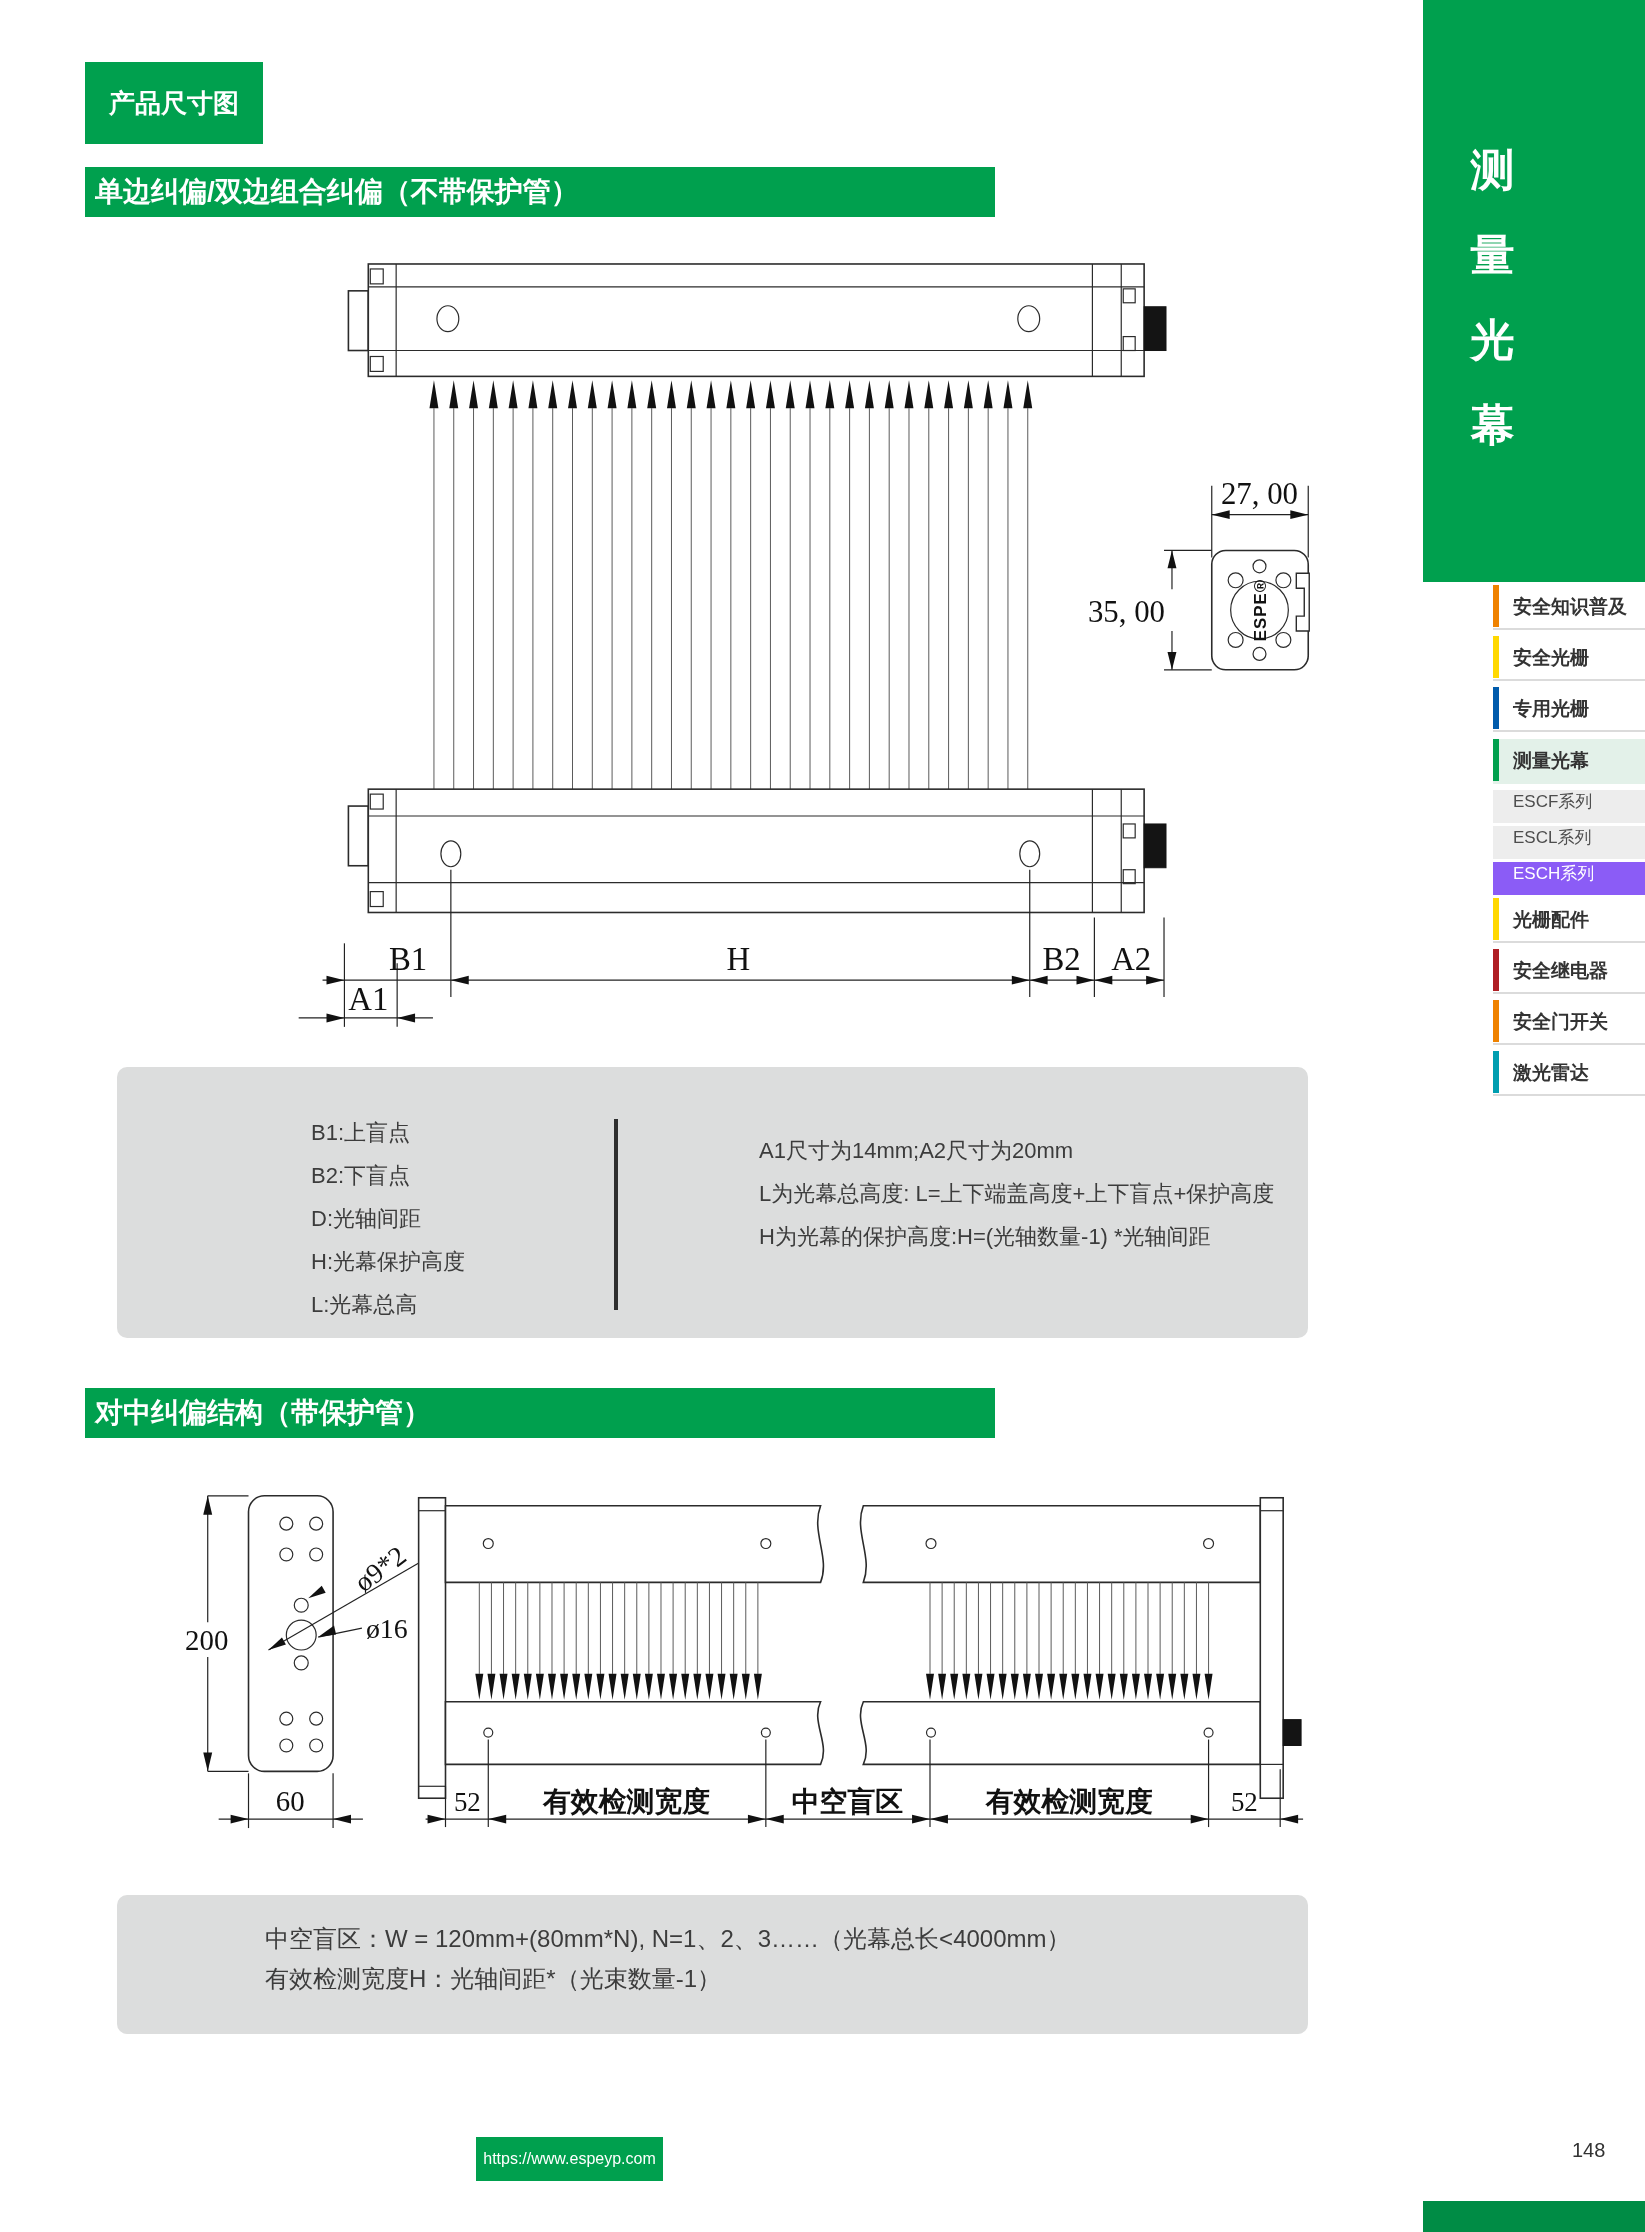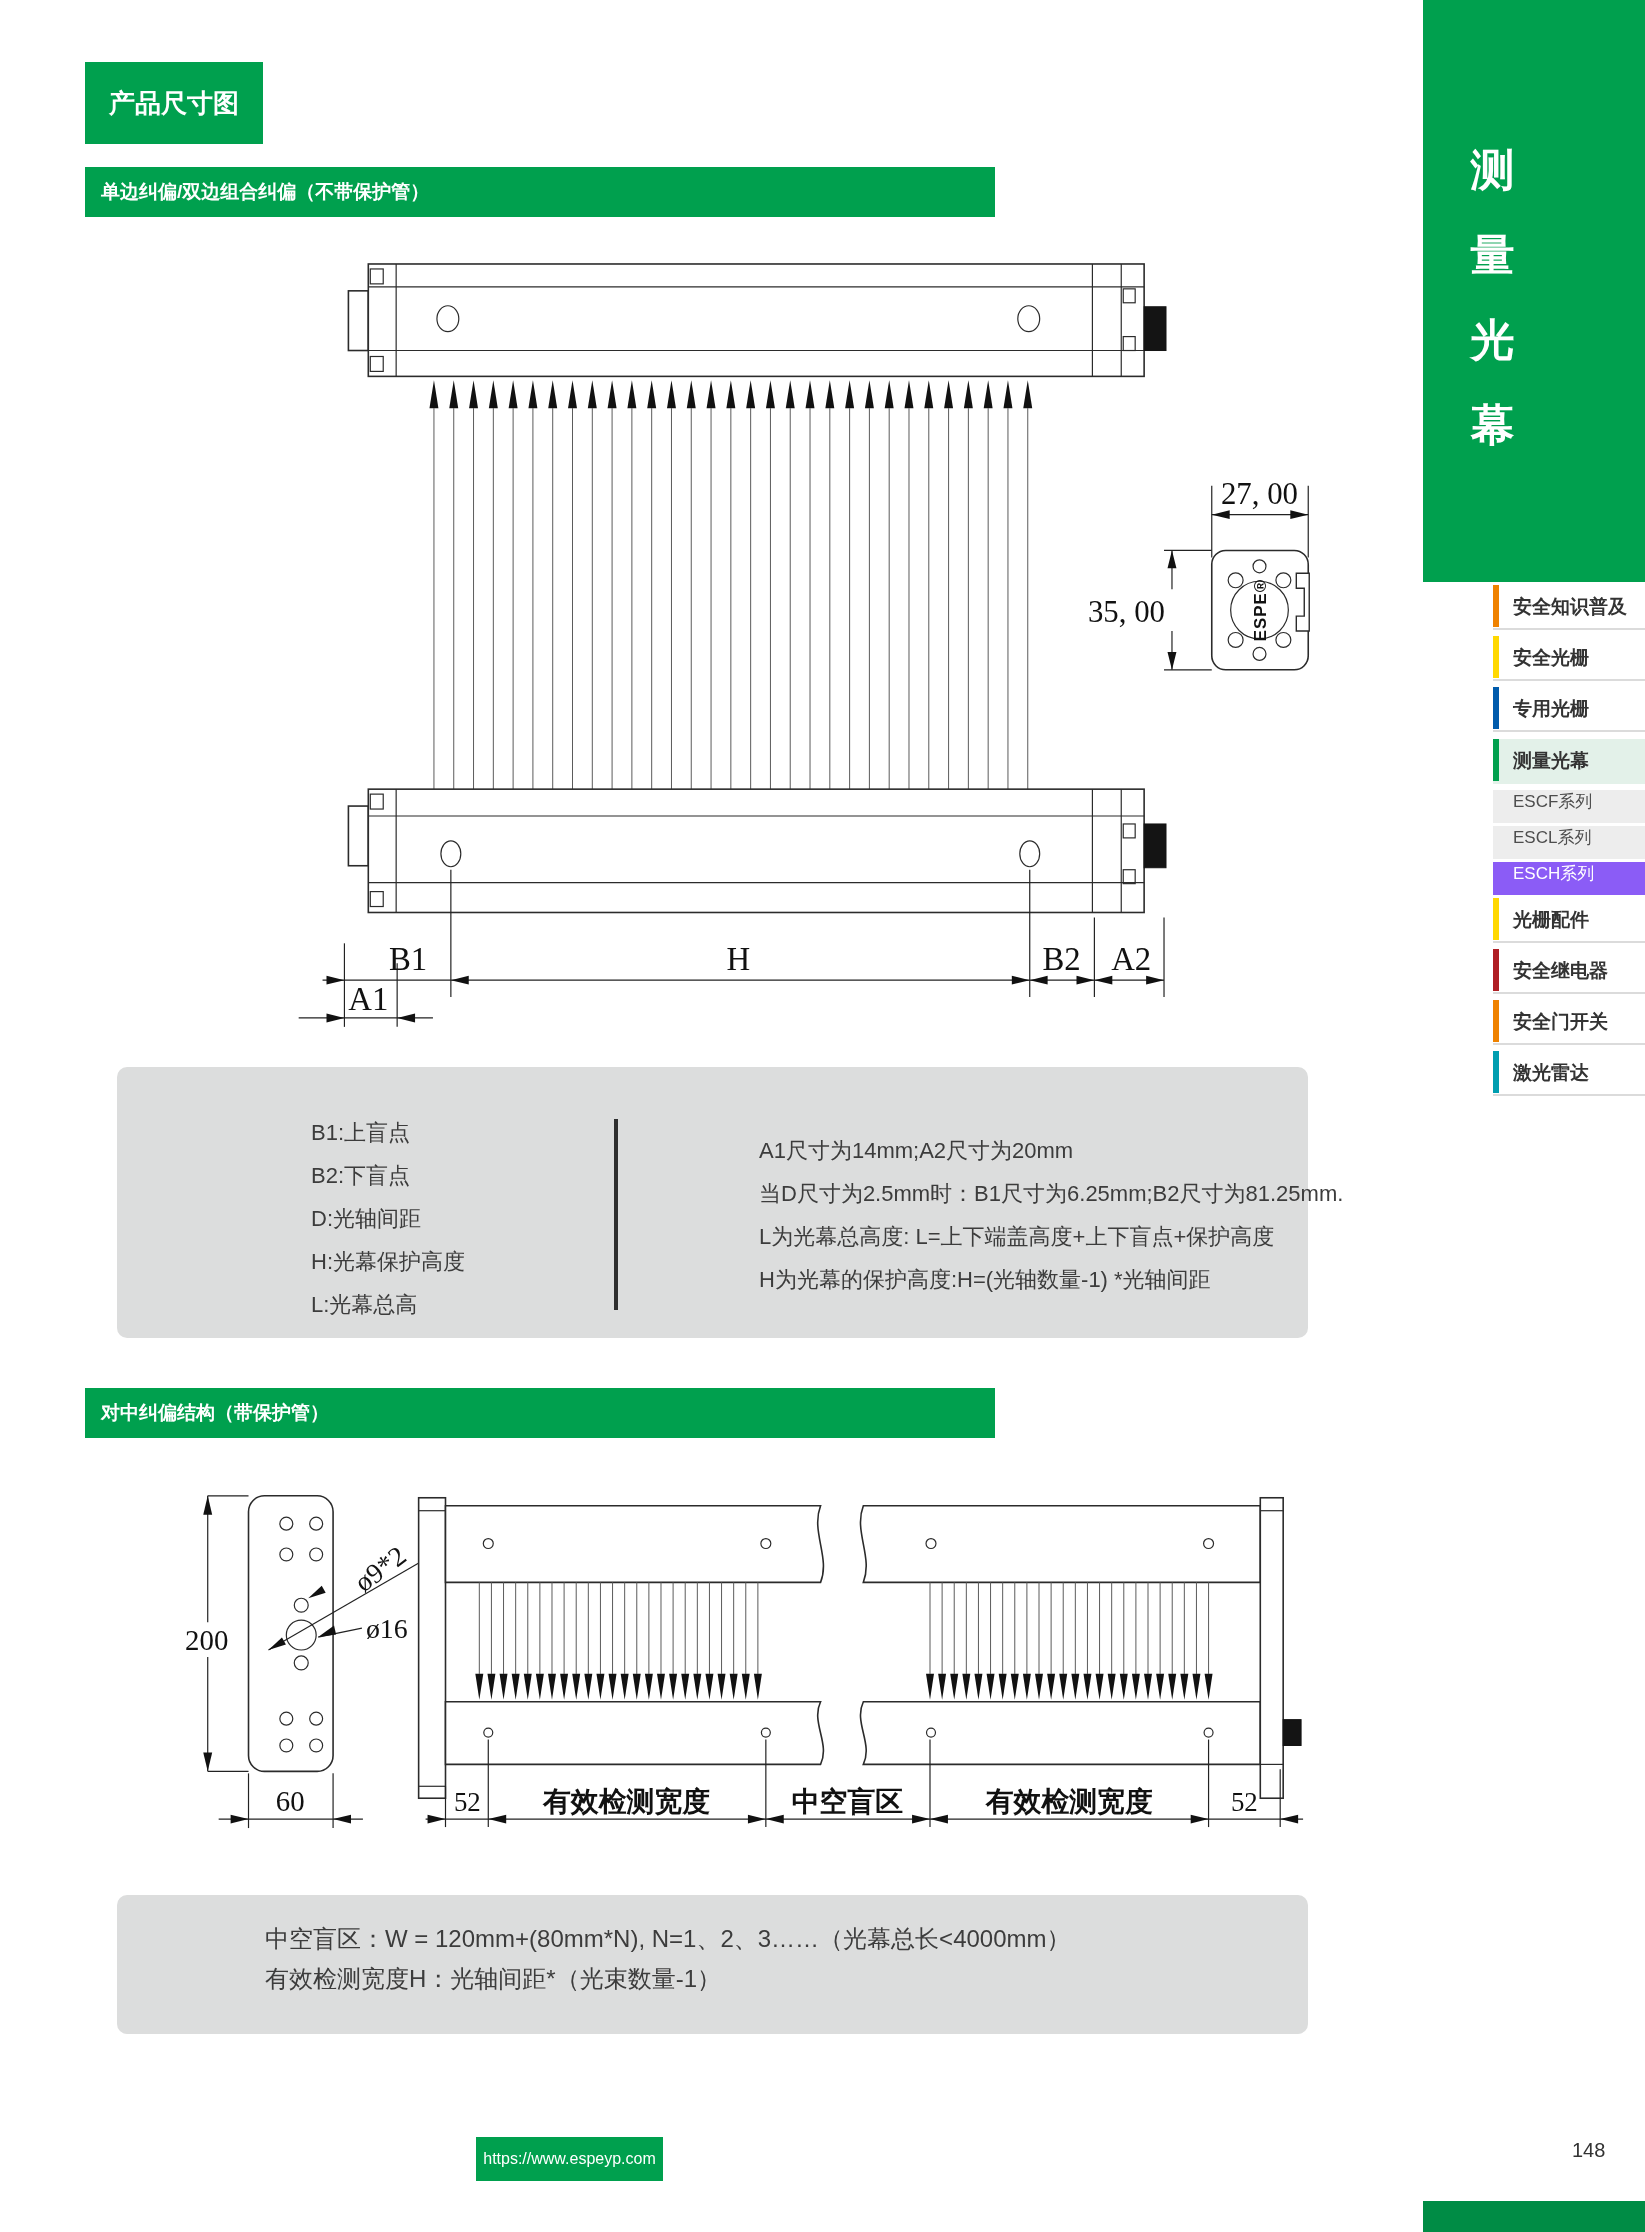--- a/index.html
+++ b/index.html
@@ -4,21 +4,21 @@
 <style>
   html,body{margin:0;padding:0;}
   body{width:1646px;height:2233px;position:relative;background:#fff;
        font-family:"Liberation Sans","DejaVu Sans",sans-serif;overflow:hidden;}
   .abs{position:absolute;}
   .green{background:#00A04E;}
   
   #badge{left:85px;top:62px;height:50px;line-height:50px;padding:16px 24px;
          color:#fff;font-size:26px;font-weight:bold;}
   .sec-header{left:85px;width:910px;height:50px;box-sizing:border-box;
-              color:#fff;font-size:19px;font-weight:bold;line-height:50px;padding-left:16px;}
+              color:#fff;font-size:28px;font-weight:bold;line-height:50px;padding-left:10px;}
   #header1{top:167px;}
   #header2{top:1388px;}
   
   .graybox{background:#DCDDDD;border-radius:10px;}
   #box1{left:117px;top:1067px;width:1191px;height:271px;}
   #box2{left:117px;top:1895px;width:1191px;height:139px;}
   #legend{left:194px;top:44px;position:absolute;}
   .legend-line{font-size:22px;color:#3C3C3C;line-height:43px;white-space:pre;}
   #divider1{left:497px;top:52px;width:4px;height:191px;background:#2E2E2E;position:absolute;}
   #notes1{left:642px;top:62px;position:absolute;}
@@ -220,21 +220,20 @@
   <div id="legend">
     <div class="legend-line">B1:上盲点</div>
     <div class="legend-line">B2:下盲点</div>
     <div class="legend-line">D:光轴间距</div>
     <div class="legend-line">H:光幕保护高度</div>
     <div class="legend-line">L:光幕总高</div>
   </div>
   <div id="divider1"></div>
   <div id="notes1">
     <div class="note-line">A1尺寸为14mm;A2尺寸为20mm</div>
-    <div class="note-line">当D尺寸为2.5mm时：B1尺寸为6.25mm;B2尺寸为81.25mm.</div>
     <div class="note-line">L为光幕总高度: L=上下端盖高度+上下盲点+保护高度</div>
     <div class="note-line">H为光幕的保护高度:H=(光轴数量-1) *光轴间距</div>
   </div>
 </div>
 
 <svg id="diagram2" style="left:119px;top:1453px;" width="1234" height="388" viewBox="0 0 1240 390">
 
   <g>
     <rect class="part" x="130" y="43" width="85" height="277" rx="16" stroke-width="2"></rect>
     <circle class="thin" cx="168" cy="71" r="6.5" stroke-width="3.5"></circle>

